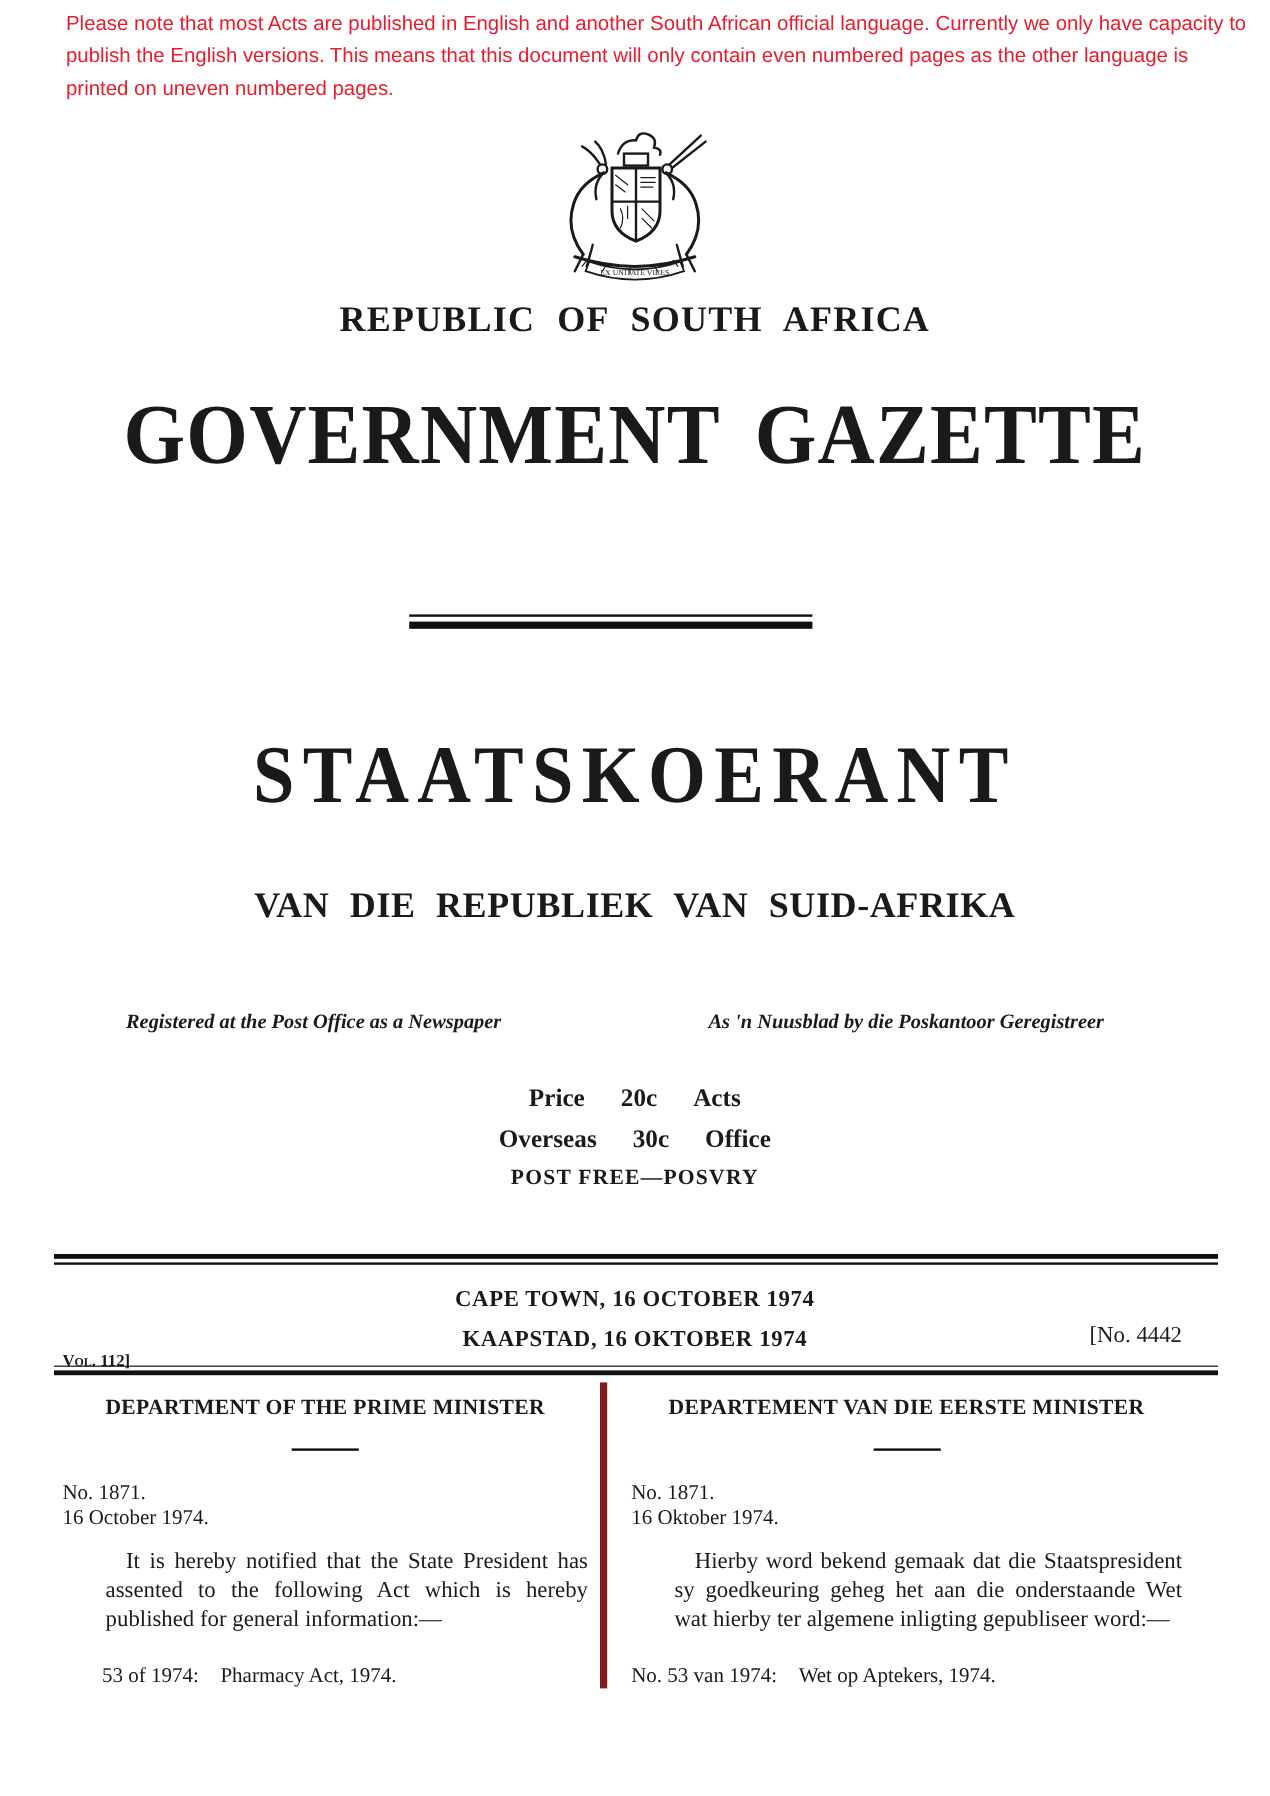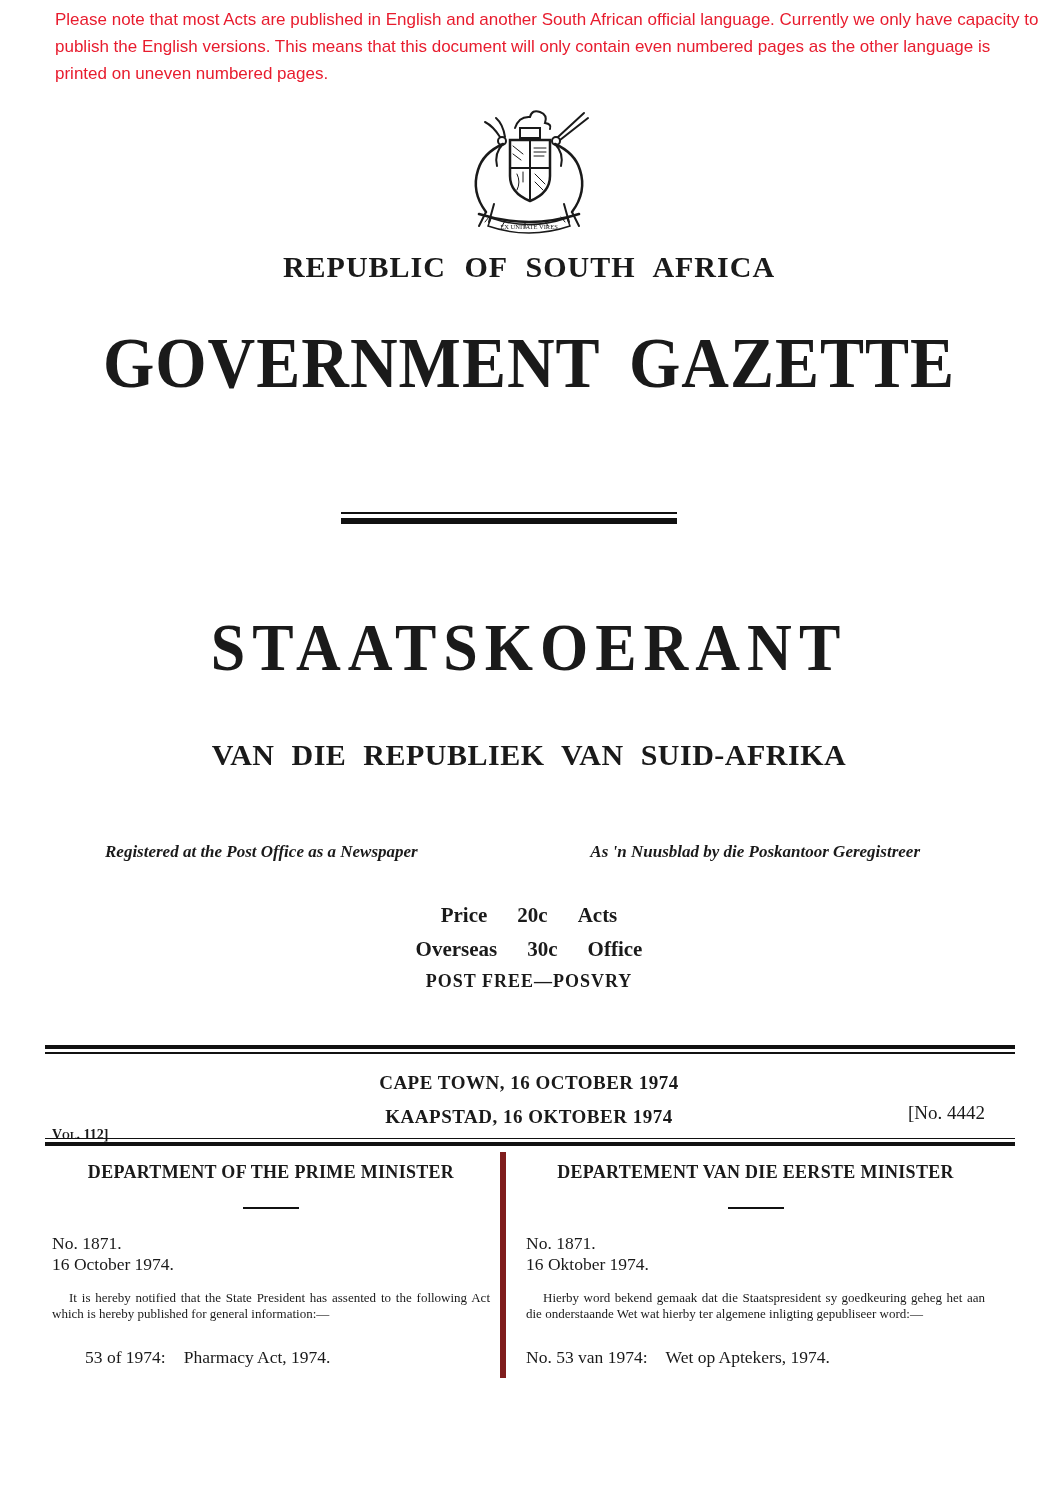--- a/index.html
+++ b/index.html
@@ -95,21 +95,21 @@
     font-size:18px; font-weight:bold; letter-spacing:0.3px;
   }
   .dept-dash { width:56px; height:2px; background:#111; margin:24px auto 0; }
   .notice-row {
     margin-top:24px; display:flex; justify-content:space-between;
     font-size:17.5px;
     flex-direction:column;
   }
   .notice-body {
     margin-top:15px; text-align:justify; text-indent:17px;
-    font-size:13px; line-height:1.26;
+    font-size:19px; line-height:1.26;margin-left:36px;
   }
   .act-line { margin-top:24px; font-size:17.5px; }
   .col-left .act-line { padding-left:33px; }
   .act-label { margin-right:18px; }
 </style>
 </head>
 <body>
 
 <div class="page">
 

